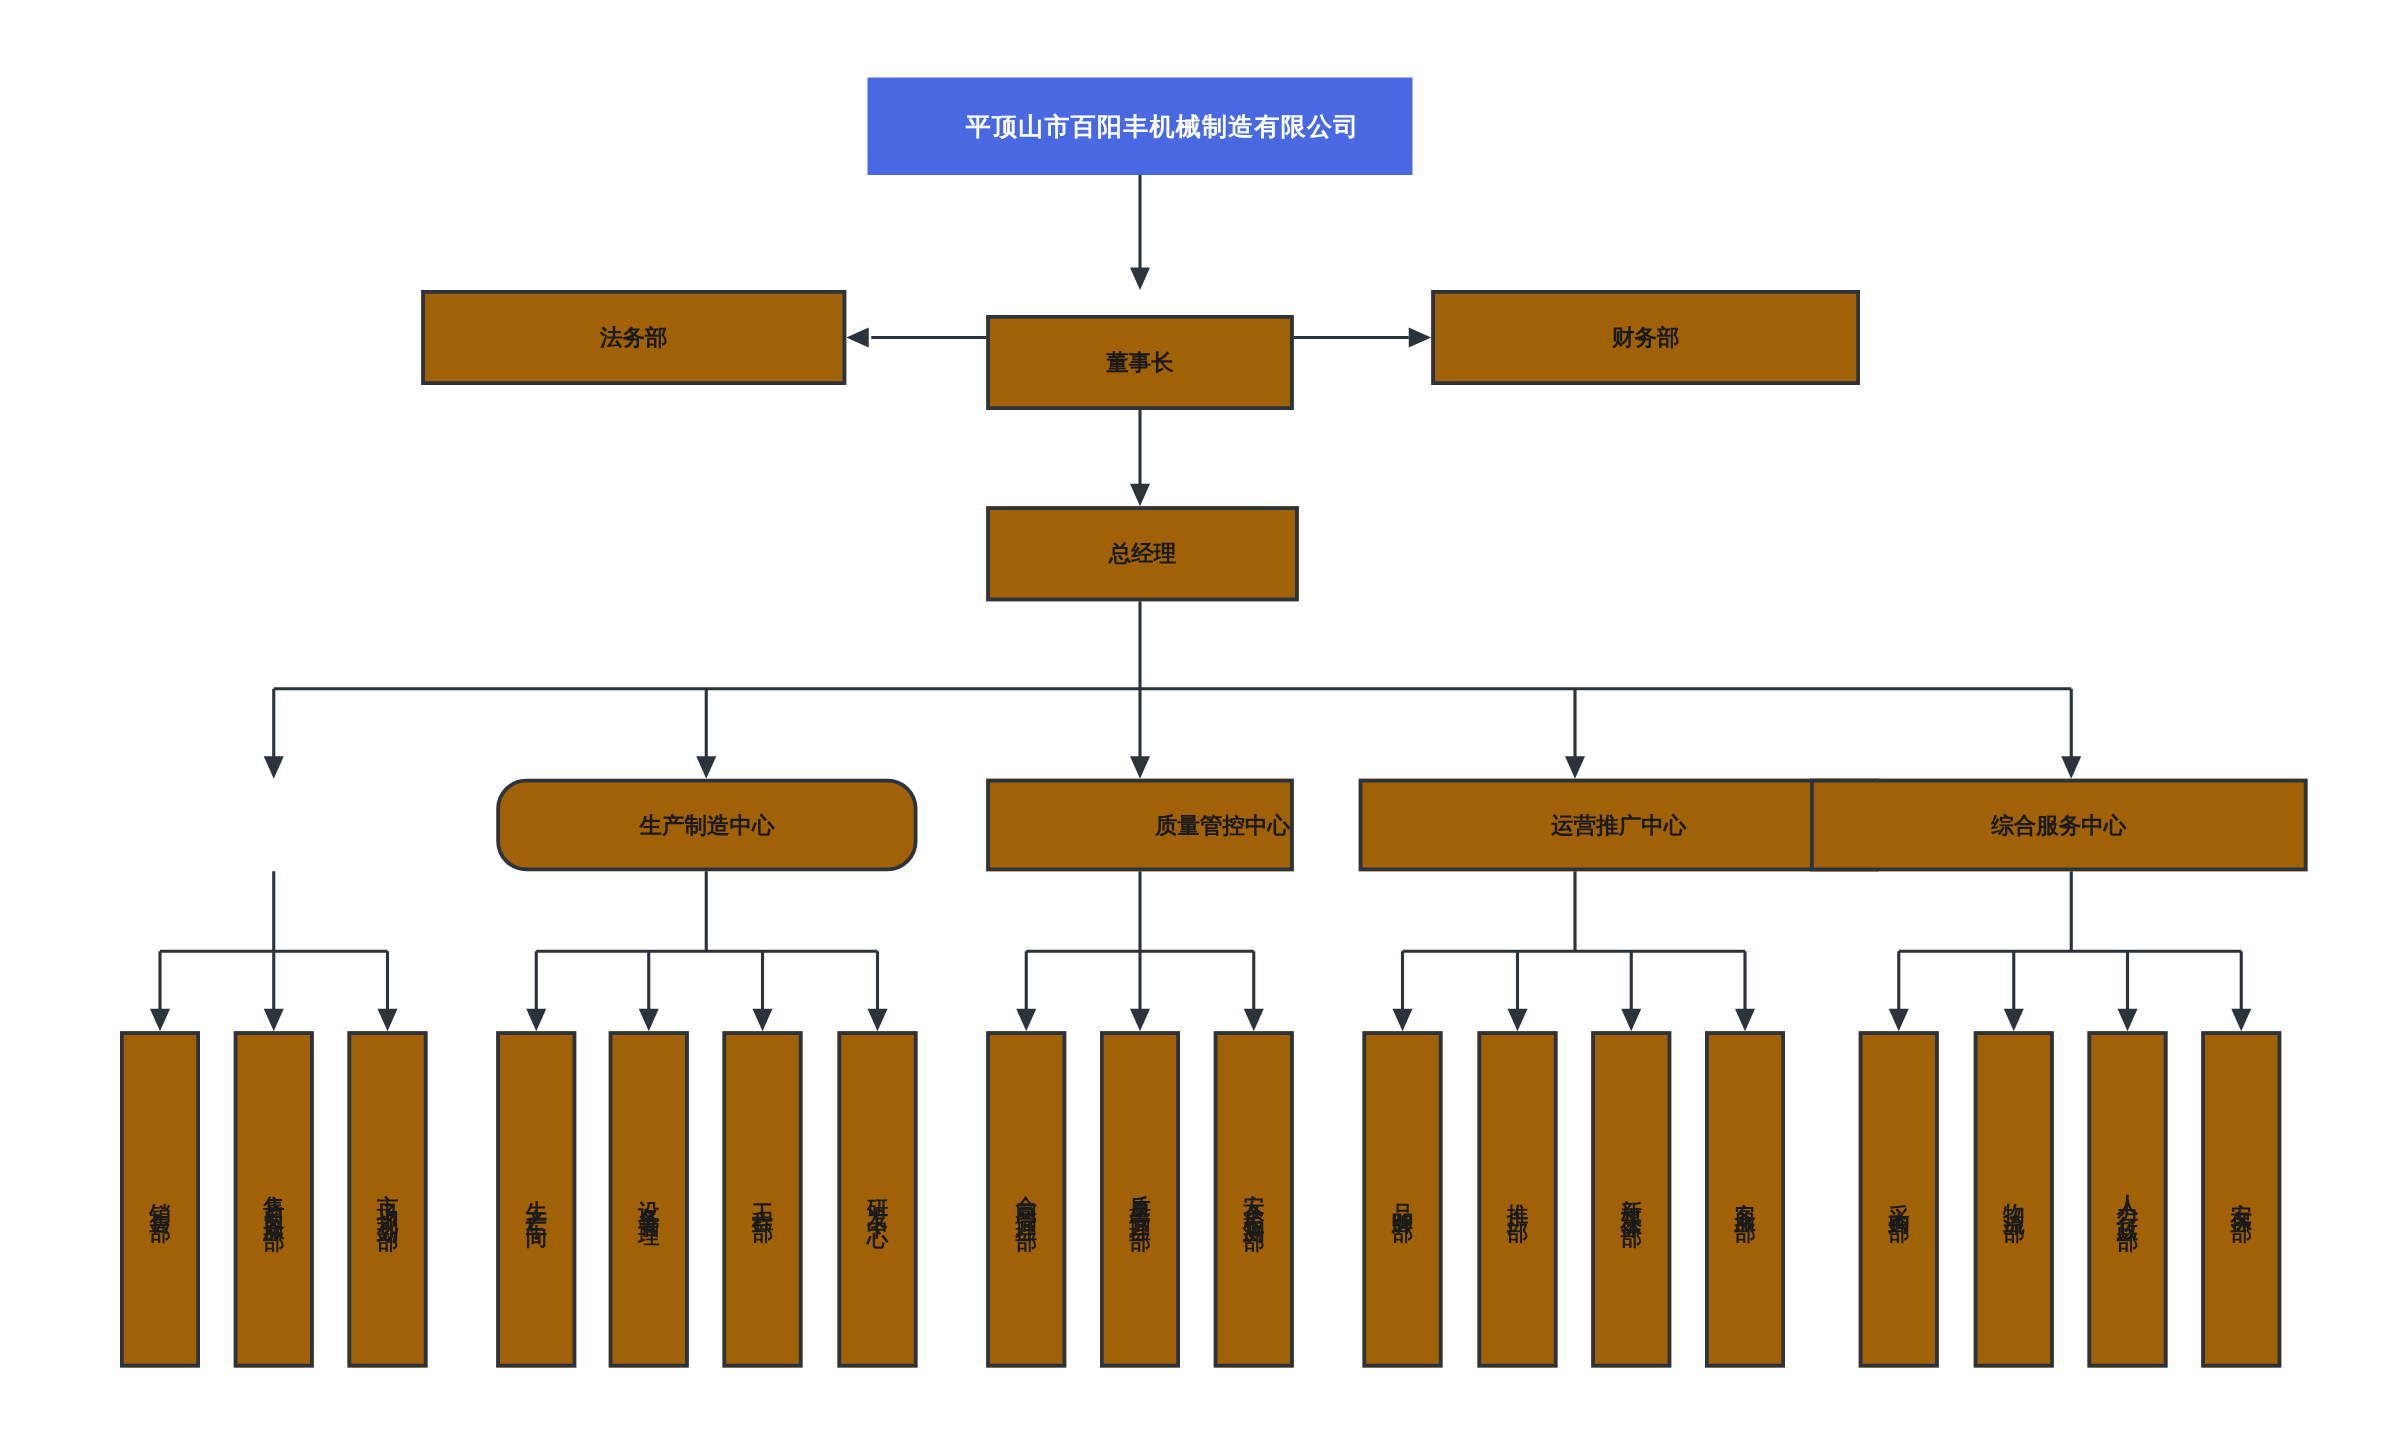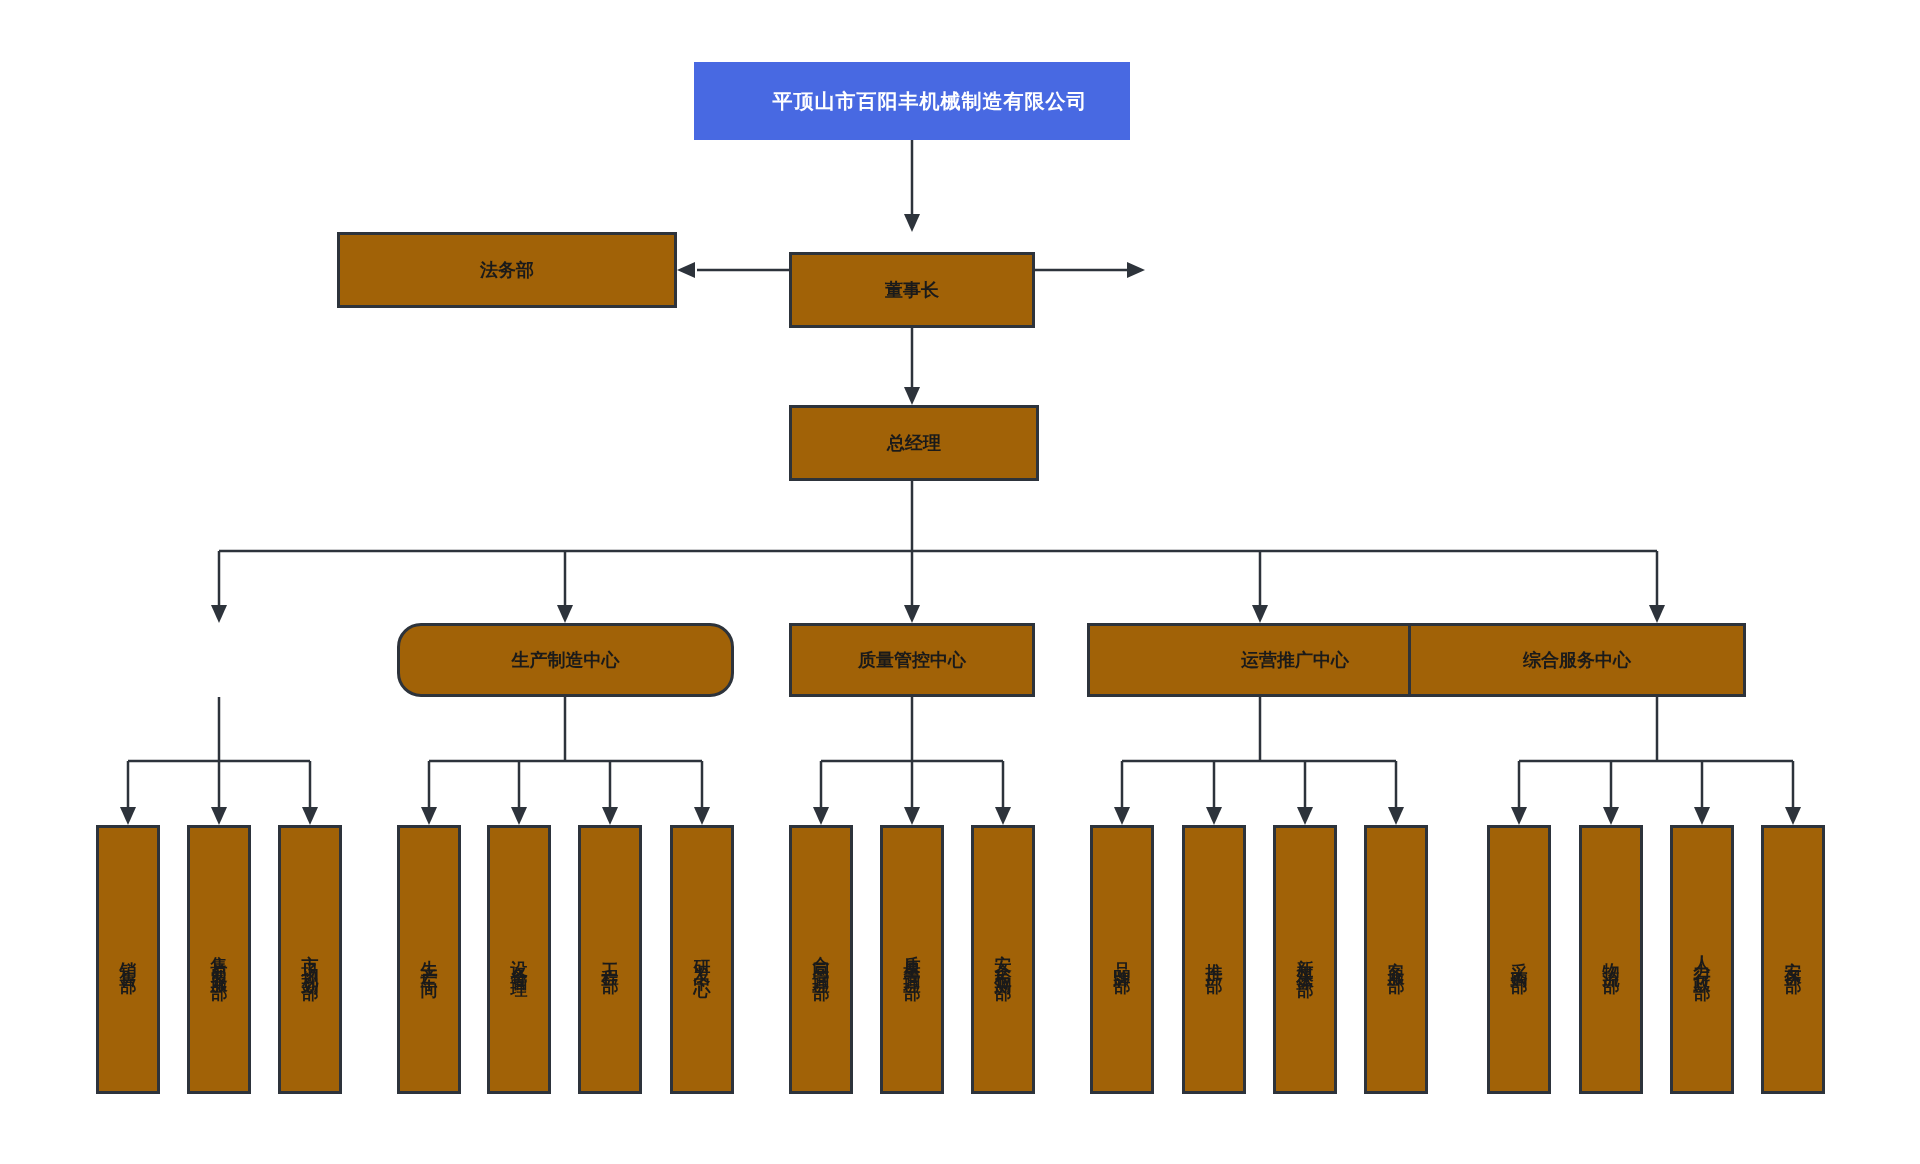--- a/index.html
+++ b/index.html
@@ -140,35 +140,38 @@
   <div class="node node-root" style="left:694px;top:62px;width:436px;height:78px;">
     <span>平顶山市百阳丰机械制造有限公司</span>
   </div>
 
   <div class="node node-h" style="left:337px;top:232px;width:340px;height:76px;">
     <span>法务部</span>
   </div>
   <div class="node node-h" style="left:789px;top:232px;width:246px;height:76px;margin-top:20px;">
     <span>董事长</span>
   </div>
+  <div class="node node-h" style="left:1145px;top:232px;width:343px;height:76px;">
+    <span>财务部</span>
+  </div>
 
   <div class="node node-h" style="left:789px;top:405px;width:250px;height:76px;">
     <span>总经理</span>
   </div>
 
   <div class="node node-h" style="left:397px;top:623px;width:337px;height:74px;border-radius:24px;">
     <span>生产制造中心</span>
   </div>
-  <div class="node node-h" style="left:789px;top:623px;width:246px;height:74px;">
+  <div class="node node-h" style="left:789px;top:623px;width:246px;height:74px;justify-content:flex-end;">
     <span>质量管控中心</span>
   </div>
   <div class="node node-h" style="left:1087px;top:623px;width:416px;height:74px;">
     <span>运营推广中心</span>
   </div>
-  <div class="node node-h" style="left:1408px;top:623px;width:338px;height:74px;">
+  <div class="node node-h" style="left:1448px;top:623px;width:398px;height:74px;">
     <span>综合服务中心</span>
   </div>
 
   <div class="node node-leaf" style="left:96px;">
     <span class="vtext">销售部</span>
   </div>
   <div class="node node-leaf" style="left:187px;">
     <span class="vtext">售前客服部</span>
   </div>
   <div class="node node-leaf" style="left:278px;">

